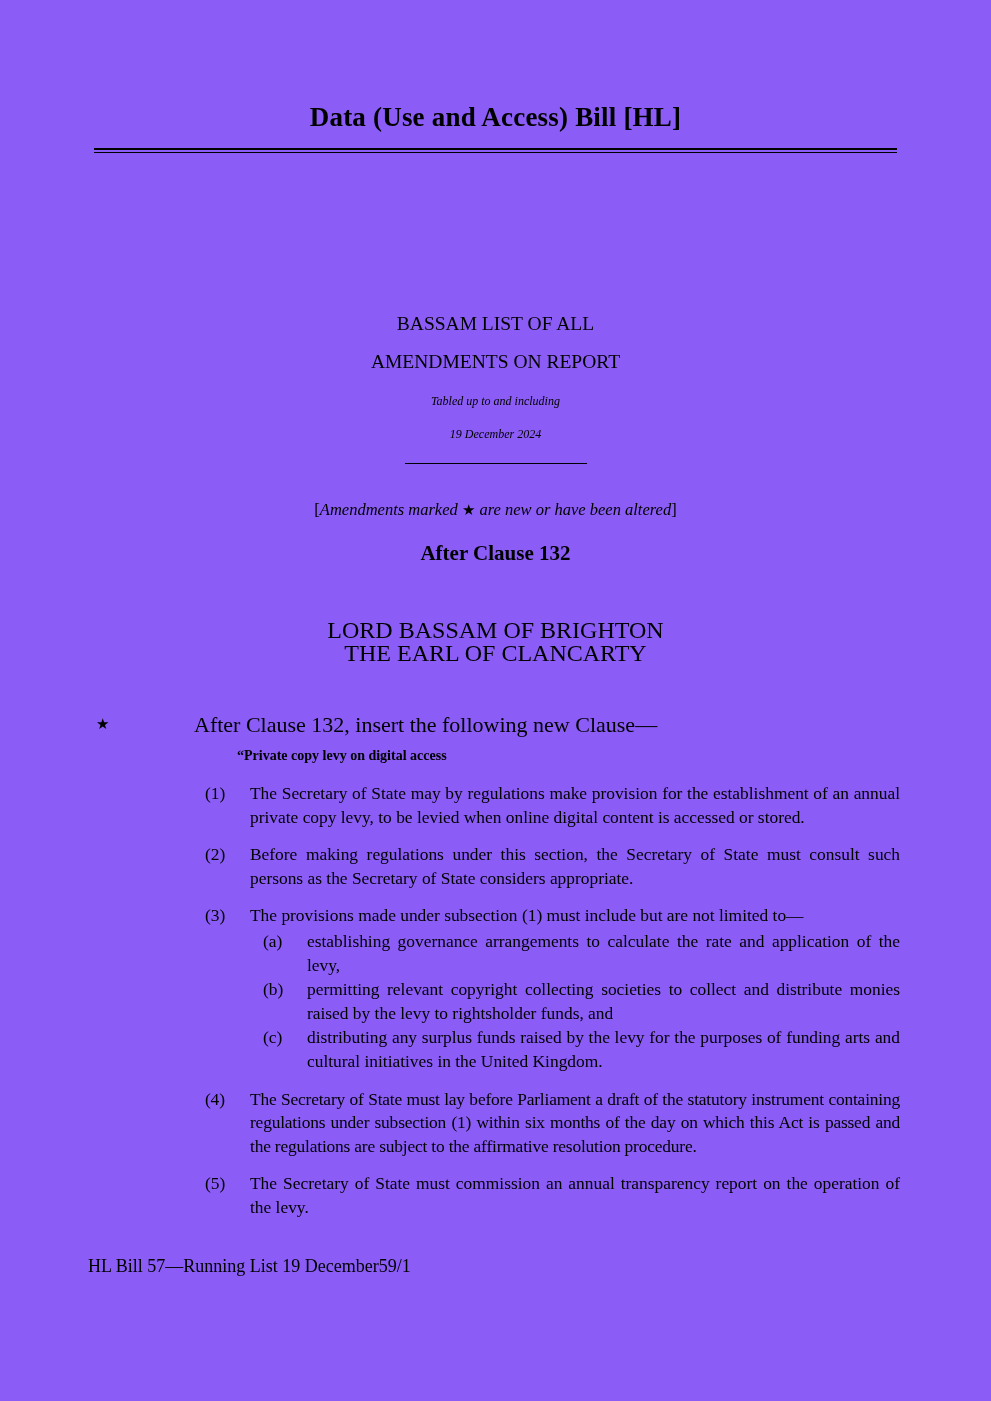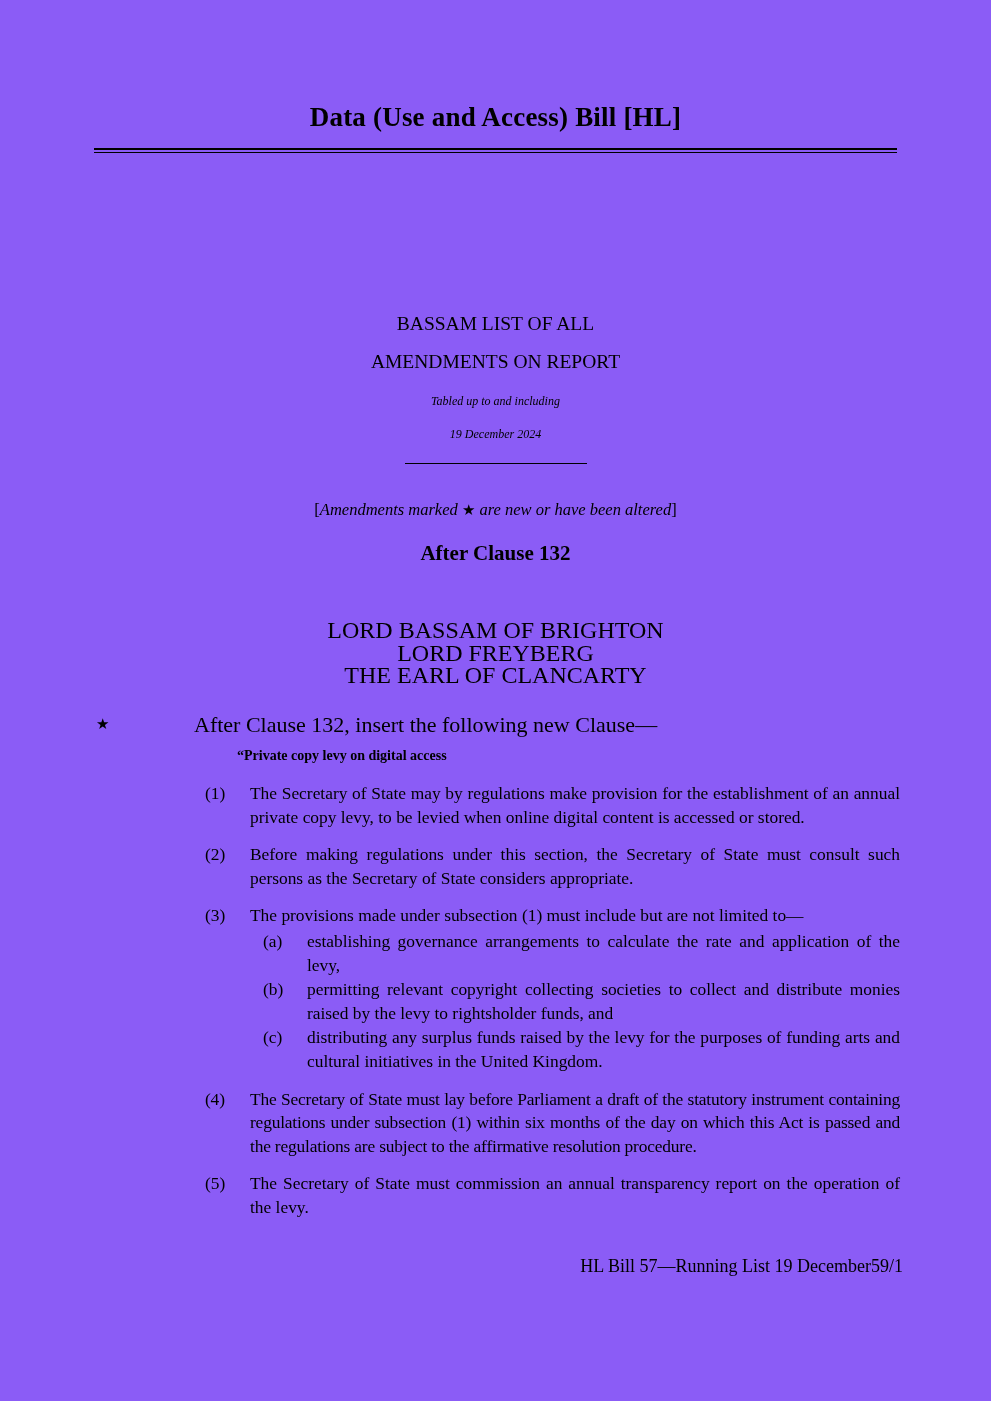--- a/index.html
+++ b/index.html
@@ -187,21 +187,21 @@
     text-align: left;
   }
 
   
   .footer {
     position: absolute;
     left: 88px;
     right: 88px;
     top: 1256px;
     display: flex;
-    justify-content: flex-end;
+    justify-content: flex-start;
     align-items: baseline;
     font-size: 18px;
   }
 </style>
 </head>
 <body>
 
 <div class="page">
 
   <div class="bill-title">Data (Use and Access) Bill [HL]</div>
@@ -220,21 +220,20 @@
   <div class="mid-rule"></div>
 
   <div class="marked-note">
     <span class="brk">[</span><span class="inner">Amendments marked </span><span class="star-glyph">★</span><span class="inner"> are new or have been altered</span><span class="brk">]</span>
   </div>
 
   <div class="clause-head">After Clause 132</div>
 
   <div class="sponsors">
     <div>LORD BASSAM OF BRIGHTON</div>
-    <div>LORD FREYBERG</div>
     <div>THE EARL OF CLANCARTY</div>
   </div>
 
   <div class="amend-body">
 
     <div class="star-marker">★</div>
     <div class="insert-line">After Clause 132, insert the following new Clause—</div>
 
     <div class="inserted-title">“Private copy levy on digital access</div>
 

